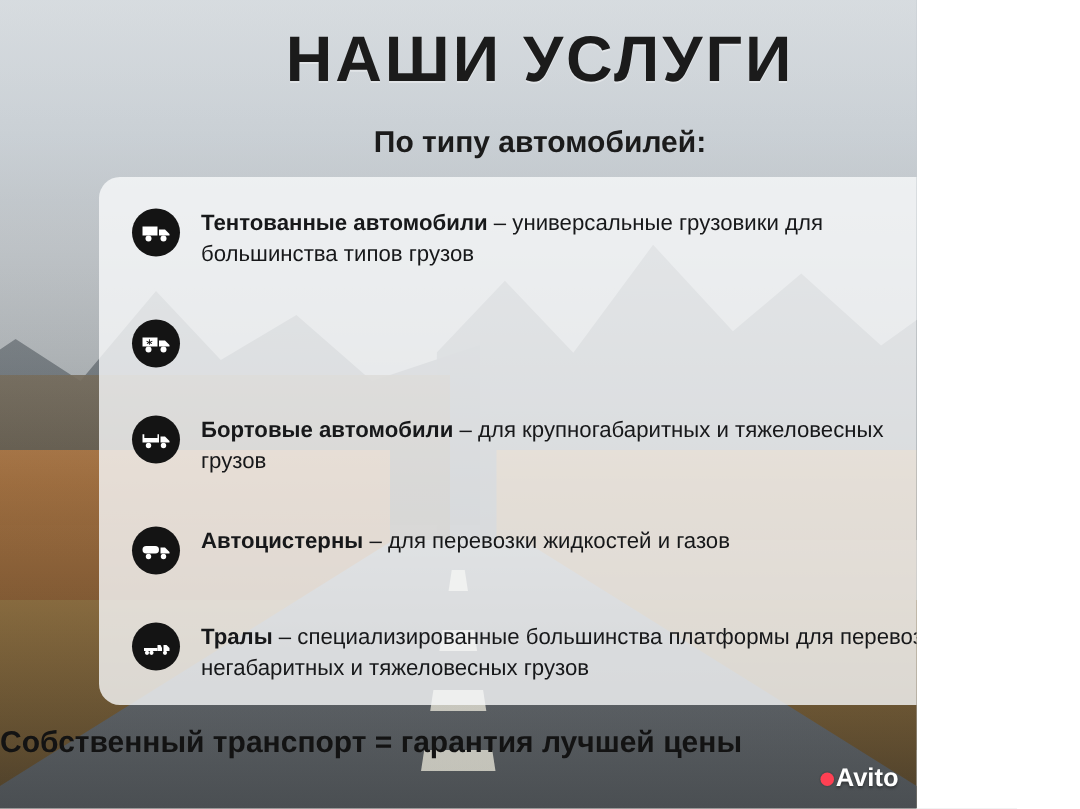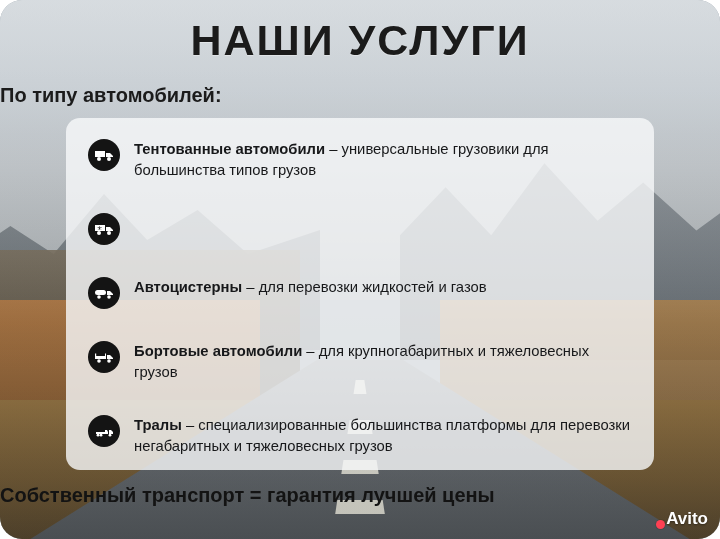--- a/index.html
+++ b/index.html
@@ -3,24 +3,23 @@
 <meta charset="utf-8">
 <style>
   * { box-sizing: border-box; margin: 0; padding: 0; }
   html, body {
     width: 720px; height: 539px;
     font-family: "Liberation Sans", sans-serif;
     overflow: hidden;
   }
   #poster {
     position: relative;
-    width: 720px; height: 539px;
+    width: 611px; height: 539px;
     background: #8e9aa3;
     overflow: hidden;
-    border-radius: 22px;
   }
   
   .bg-sky {
     position: absolute; left: 0; top: 0; width: 720px; height: 300px;
     background: linear-gradient(to bottom, #c9cfd4 0%, #bfc6cc 30%, #b7bcc0 55%, #a9aeb1 80%, #98a0a4 100%);
   }
   .bg-mtn-left {
     position: absolute; left: -40px; top: 150px; width: 360px; height: 200px;
     background: linear-gradient(to bottom, #6e757a, #4e565c);
     clip-path: polygon(0 100%, 0 55%, 14% 38%, 26% 52%, 40% 22%, 52% 45%, 66% 30%, 80% 52%, 100% 40%, 100% 100%);
@@ -72,21 +71,21 @@
   
   .title {
     position: absolute; left: 0; top: 16px; width: 720px;
     text-align: center;
     font-size: 43px; font-weight: bold; letter-spacing: 2px;
     color: #1b1b1b;
     text-shadow: 0 1px 0 rgba(255,255,255,.35);
   }
   .subtitle {
     position: absolute; left: 0; top: 84px; width: 720px;
-    text-align: left;
+    text-align: center;
     font-size: 20px; font-weight: bold;
     color: #1b1b1b;
   }
 
   .card {
     position: absolute; left: 66px; top: 118px;
     width: 588px; height: 352px;
     background: rgba(248,249,250,.80);
     border-radius: 14px;
     padding: 16px 18px 10px 18px;
@@ -112,21 +111,21 @@
 
   .footer {
     position: absolute; left: 0; top: 484px; width: 720px;
     text-align: left;
     font-size: 20px; font-weight: bold; color: #131313;
   }
 
   
   .avito {
     position: absolute; right: 12px; bottom: 10px;
-    display: flex; align-items: flex-end; gap: 1px;
+    display: flex; align-items: center; gap: 1px;
     color: #fff; font-size: 17px; font-weight: bold;
     text-shadow: 0 1px 2px rgba(0,0,0,.4);
   }
   .avito .dot {
     width: 9px; height: 9px; border-radius: 50%;
     background: #ff4053;
     box-shadow: 0 0 0 1px rgba(0,0,0,.08);
   }
 </style>
 </head>
@@ -171,46 +170,46 @@
             <circle cx="15" cy="11" r="2"></circle>
           <path d="M5.3 4.2h.6v3.6h-.6zM3.8 5.1l3.6 1.8-.3.5-3.6-1.8zM7.4 5.1l.3.5-3.6 1.8-.3-.5z" fill="#141414"></path>
         </svg>
       </span>
     </div>
 
 
     <div class="row">
       <span class="icon">
         <svg width="20" height="14" viewBox="0 0 20 14" fill="#fff">
-          <rect x="1" y="4" width="11" height="5" rx="2.5"></rect>
-          <path d="M13 5h3l3 3v1h-6z"></path>
-          <circle cx="5" cy="11" r="1.8"></circle>
-            <circle cx="15" cy="11" r="1.8"></circle>
-        </svg>
-      </span>
-      <span class="row-text"><b>Автоцистерны</b><span> – для перевозки жидкостей и газов</span></span>
-    </div>
-
-    <div class="row">
-      <span class="icon">
-        <svg width="20" height="14" viewBox="0 0 20 14" fill="#fff">
           <path d="M1 6h11v3H1z"></path>
             <path d="M1 3.5h1.2V6H1z"></path>
             <path d="M11 3.5h1V6h-1z"></path>
           <path d="M13 5h3l3 3v1h-6z"></path>
           <circle cx="5" cy="11" r="1.8"></circle>
             <circle cx="15" cy="11" r="1.8"></circle>
         </svg>
       </span>
       <span class="row-text"><b>Бортовые автомобили</b><span> – для крупногабаритных и тяжеловесных грузов</span></span>
     </div>
 
     <div class="row">
       <span class="icon">
         <svg width="20" height="14" viewBox="0 0 20 14" fill="#fff">
+          <rect x="1" y="4" width="11" height="5" rx="2.5"></rect>
+          <path d="M13 5h3l3 3v1h-6z"></path>
+          <circle cx="5" cy="11" r="1.8"></circle>
+            <circle cx="15" cy="11" r="1.8"></circle>
+        </svg>
+      </span>
+      <span class="row-text"><b>Автоцистерны</b><span> – для перевозки жидкостей и газов</span></span>
+    </div>
+
+    <div class="row">
+      <span class="icon">
+        <svg width="20" height="14" viewBox="0 0 20 14" fill="#fff">
           <path d="M2 8h9v2H2z"></path>
             <path d="M11 6h2l1 2v2h-3z"></path>
           <path d="M15 6h2l2 2v2h-4z"></path>
           <circle cx="4" cy="11.2" r="1.4"></circle>
             <circle cx="7" cy="11.2" r="1.4"></circle>
           <circle cx="16" cy="11.2" r="1.4"></circle>
         </svg>
       </span>
       <span class="row-text"><b>Тралы</b><span> – специализированные большинства платформы для перевозки негабаритных и тяжеловесных грузов</span></span>
     </div>

